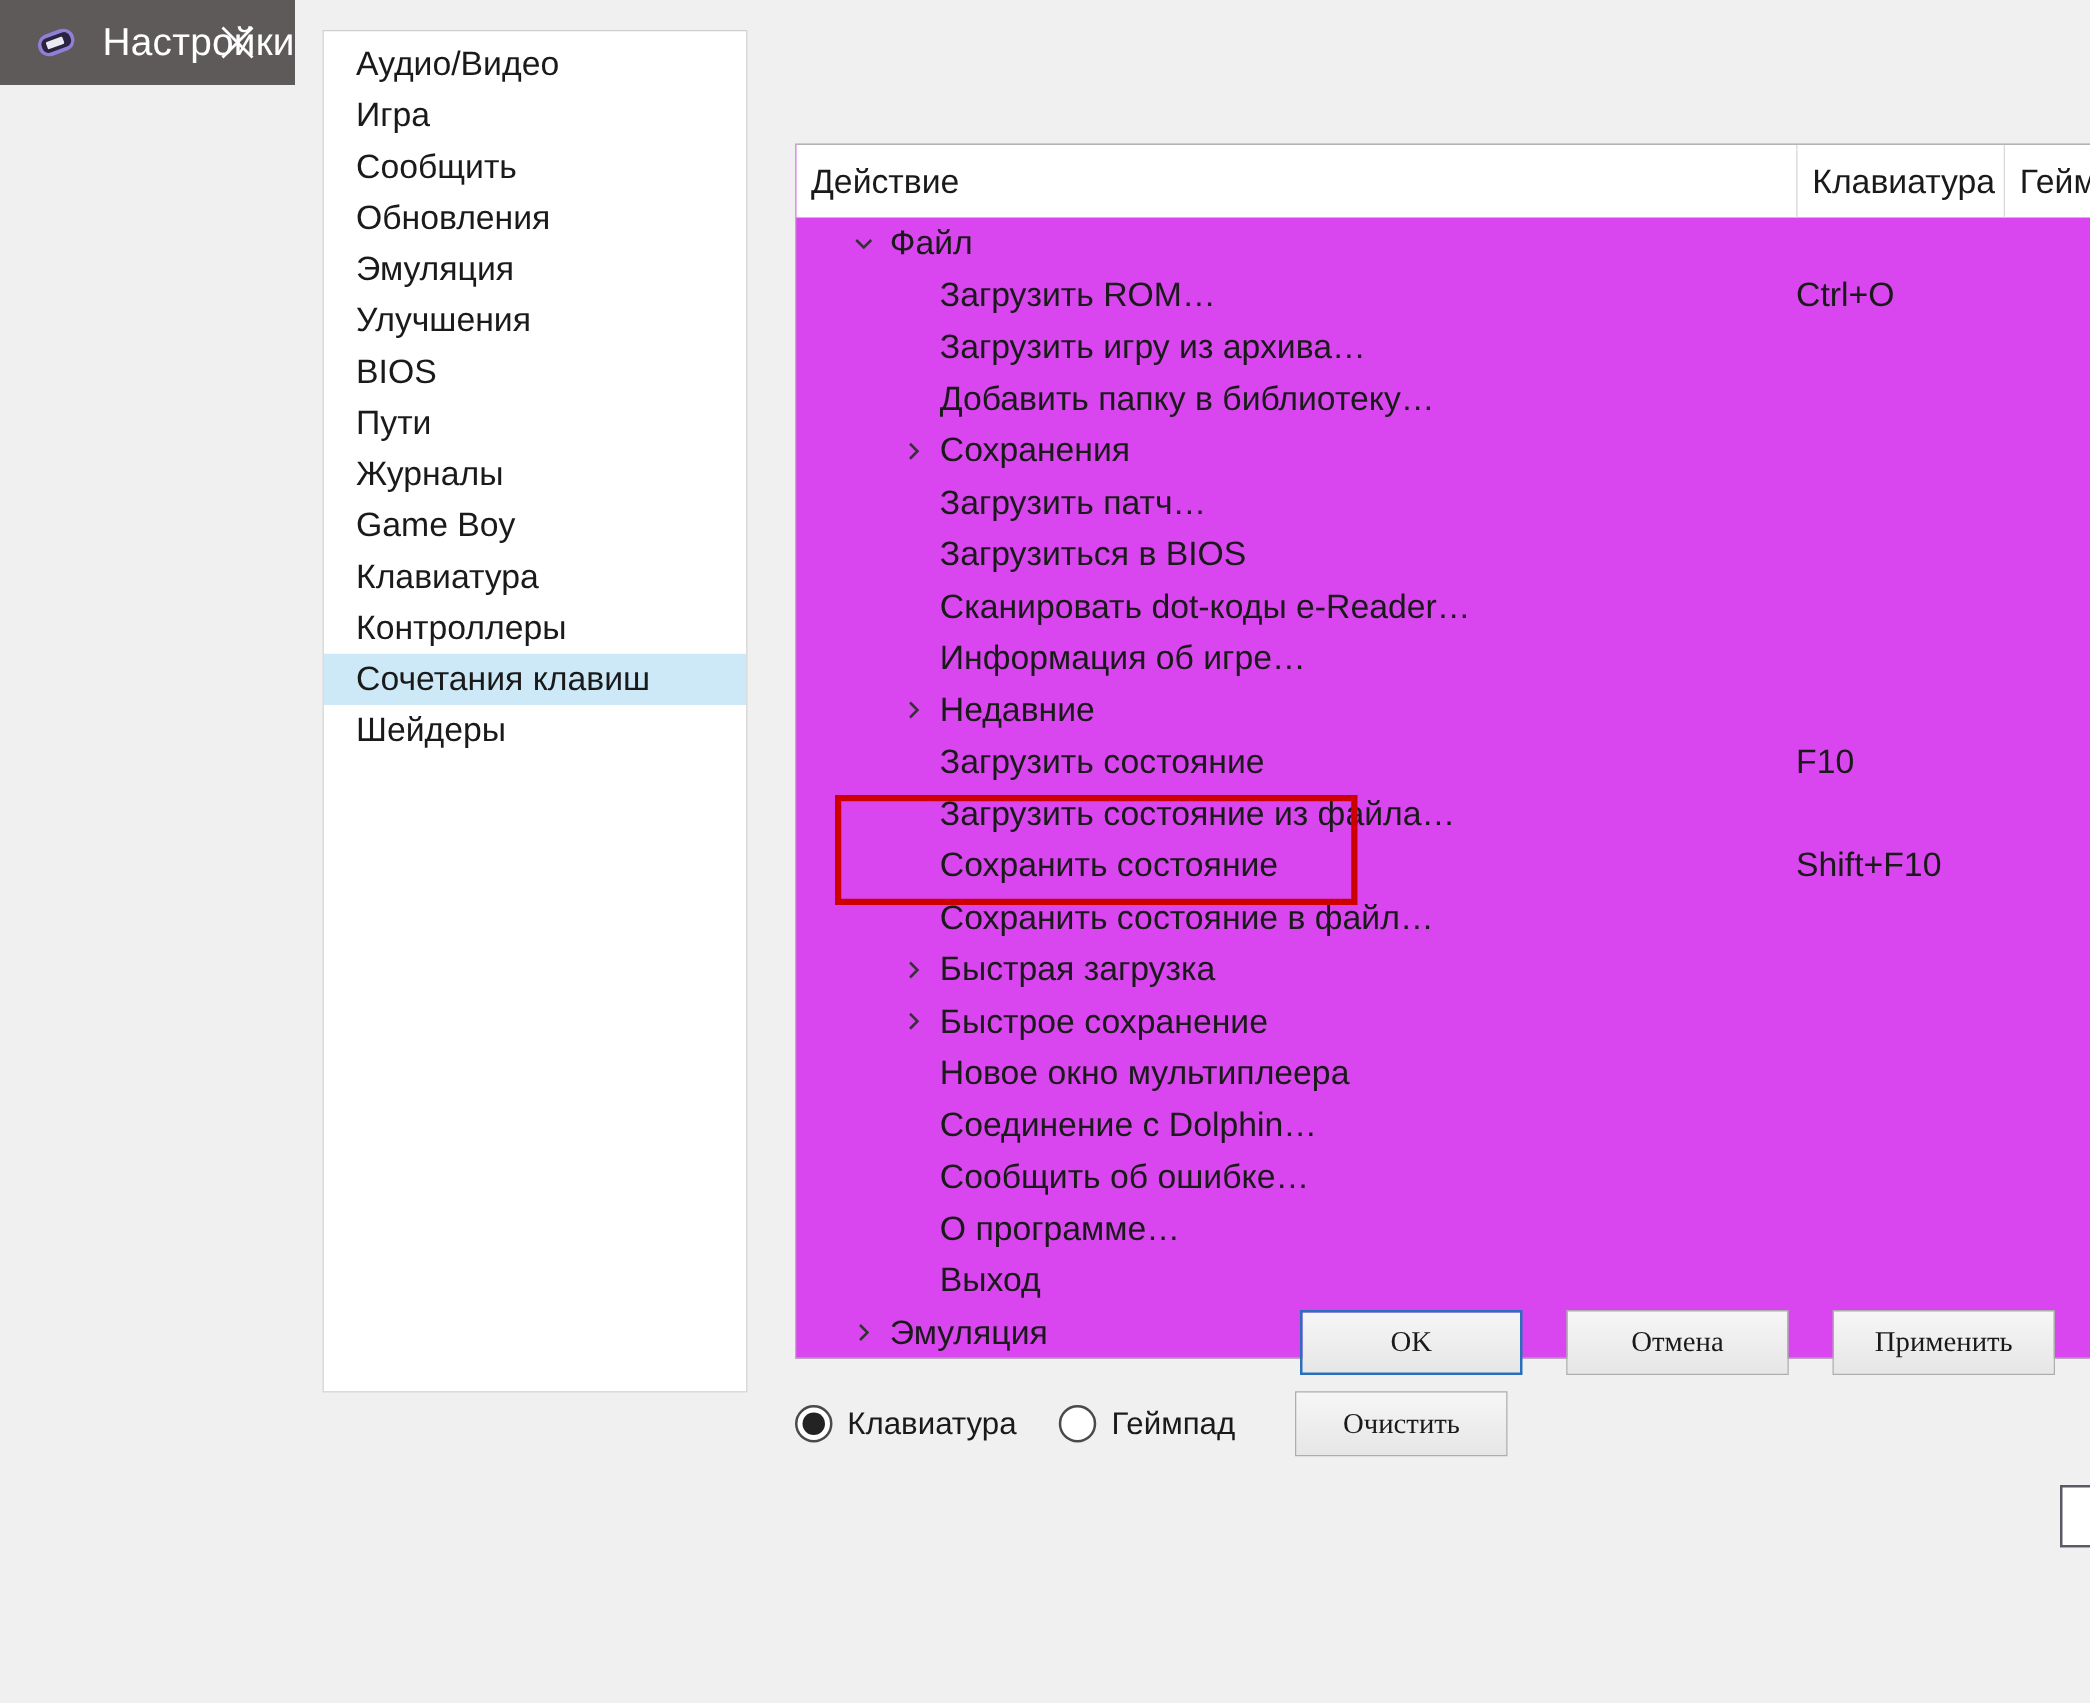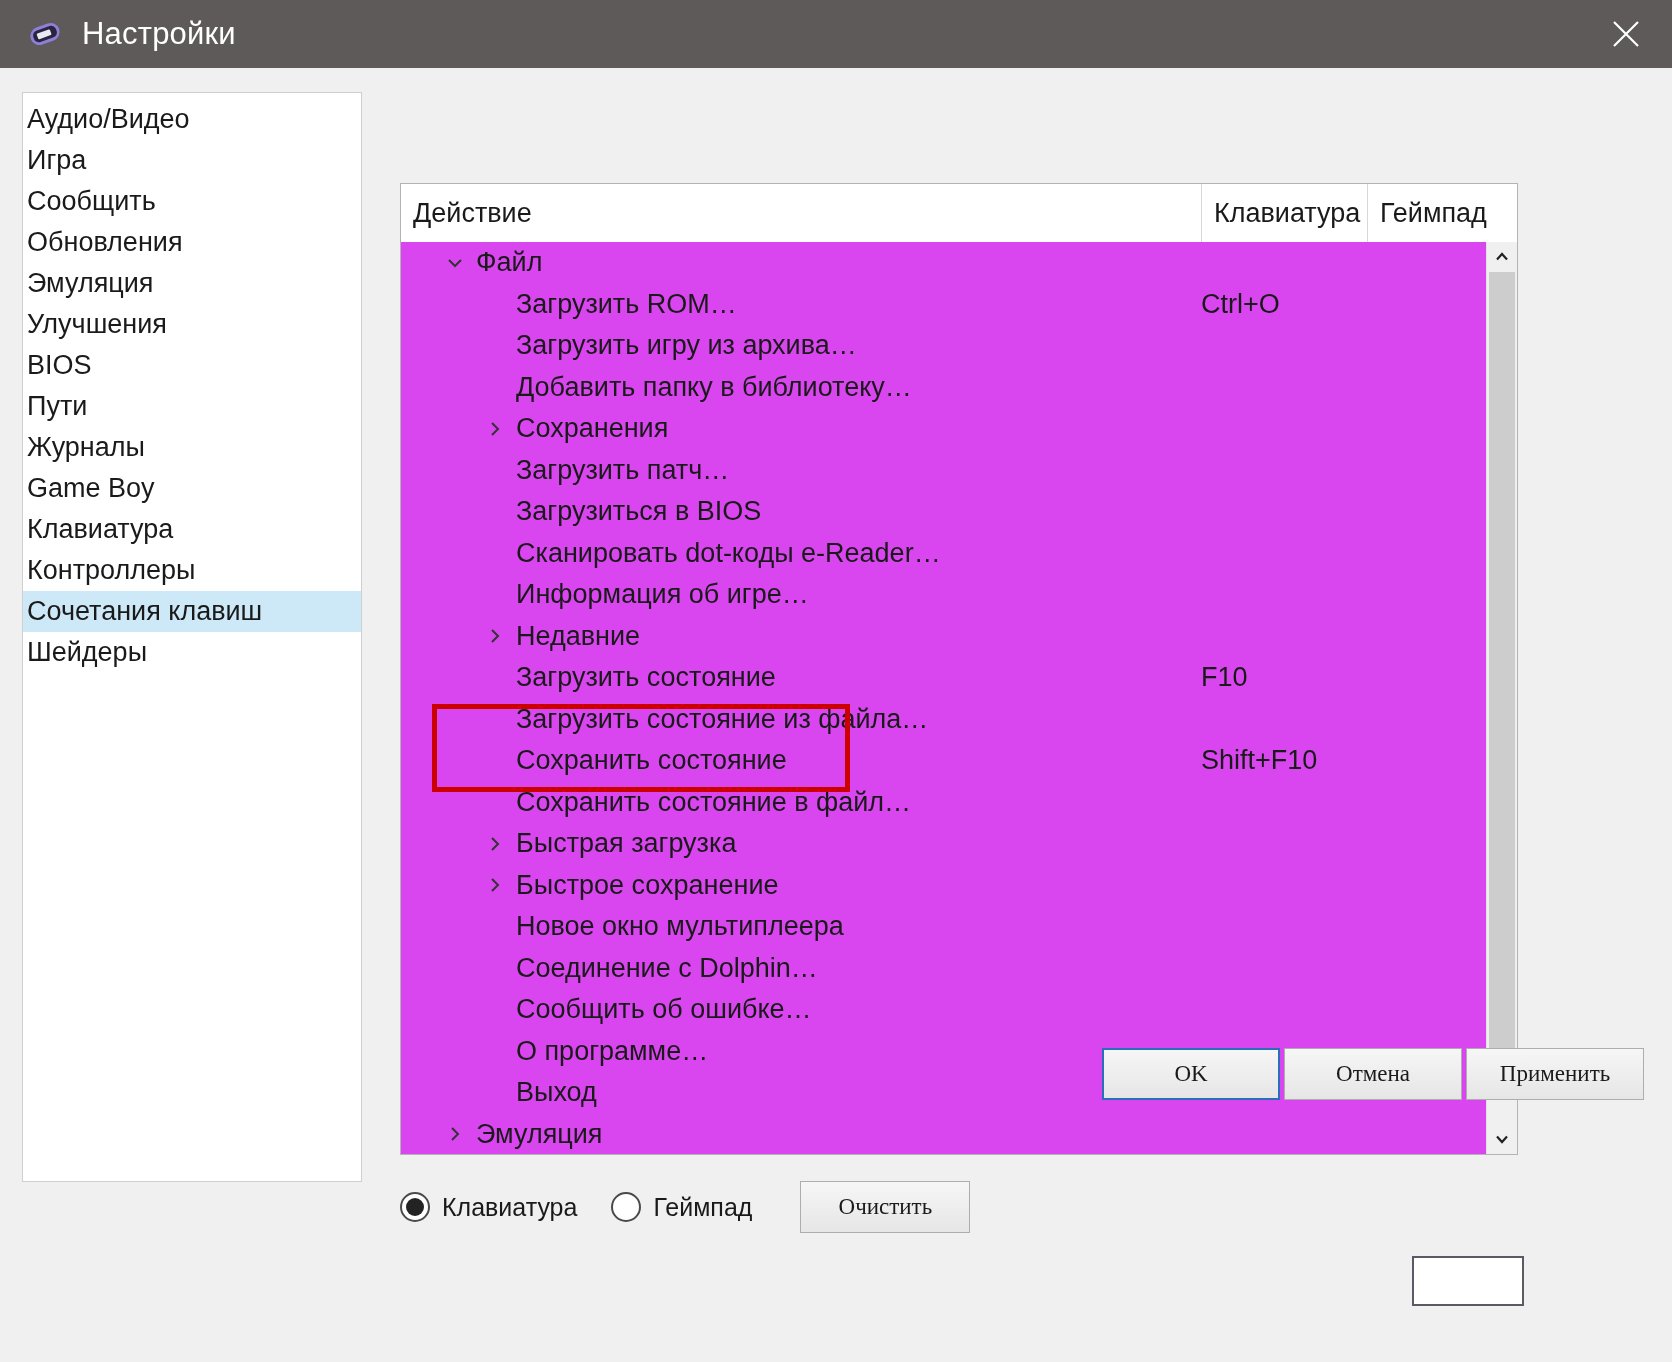--- a/index.html
+++ b/index.html
@@ -14,21 +14,20 @@
     background: #f0f0f0;
     -webkit-font-smoothing: antialiased;
   }
 
   .window {
     position: relative;
     width: 1672px;
     height: 1124px;
     background: #f0f0f0;
     display: flex;
-    flex-direction: column;
   }
 
   
   .titlebar {
     height: 68px;
     min-height: 68px;
     background: #5d5a59;
     display: flex;
     align-items: center;
     padding: 0 0 0 26px;
@@ -76,21 +75,21 @@
     height: 1090px;
     background: #ffffff;
     border: 1px solid #cfcfcf;
     box-sizing: border-box;
     padding-top: 6px;
     overflow: hidden;
   }
   .side-item {
     height: 41px;
     line-height: 41px;
-    padding-left: 4px;
+    padding-left: 26px;
     font-size: 27px;
     color: #1a1a1a;
     white-space: nowrap;
     cursor: default;
   }
   .side-item.selected {
     background: #cde8f7;
   }
 
   
@@ -290,21 +289,21 @@
     border: 2px solid #5a5a66;
     box-sizing: border-box;
   }
 
   
   .dialog-buttons {
     position: absolute;
     right: 28px;
     bottom: 24px;
     display: flex;
-    gap: 4px;
+    gap: 35px;
   }
   .dlg-btn {
     width: 178px;
     height: 52px;
     font-size: 23px;
   }
   .dlg-btn.default {
     border: 2px solid #2a6fba;
   }
 </style>

